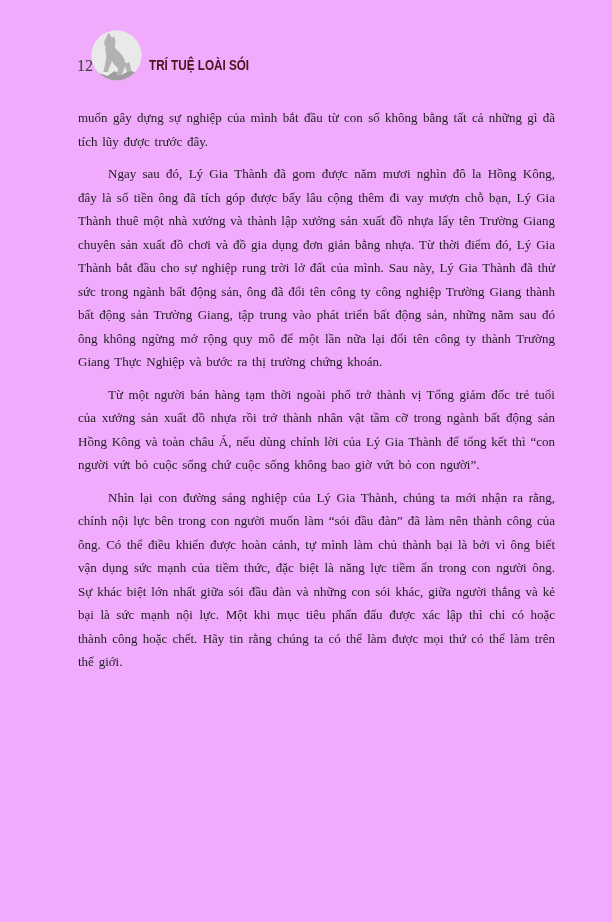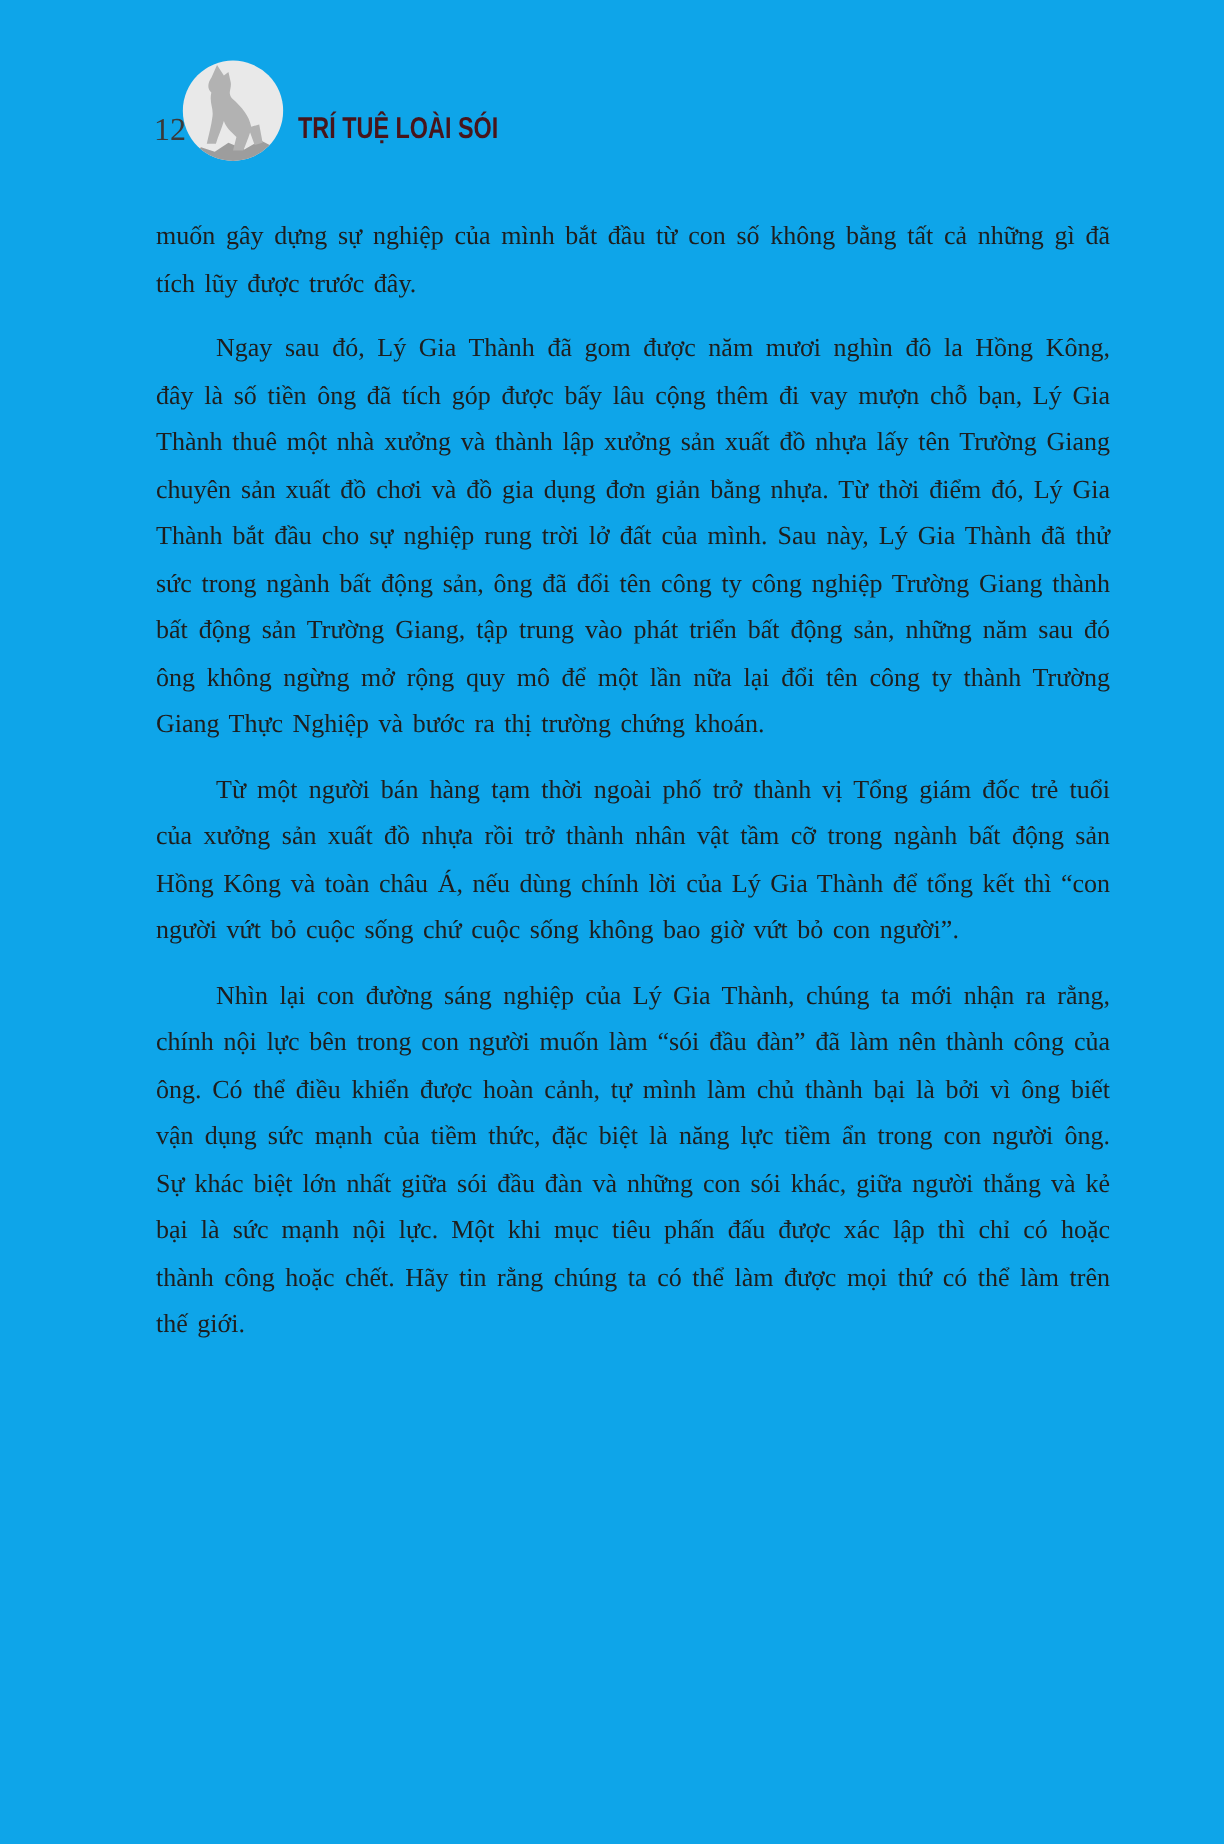--- a/index.html
+++ b/index.html
@@ -4,21 +4,21 @@
 <style>
   html, body {
     margin: 0;
     padding: 0;
     background: #ffffff;
   }
   .page {
     position: relative;
     width: 612px;
     height: 922px;
-    background: #0ea5e9;
+    background: #f0abfc;
     overflow: hidden;
     font-family: "Liberation Serif", serif;
   }
   
   .header {
     position: absolute;
     left: 0;
     top: 0;
     width: 612px;
     height: 95px;

